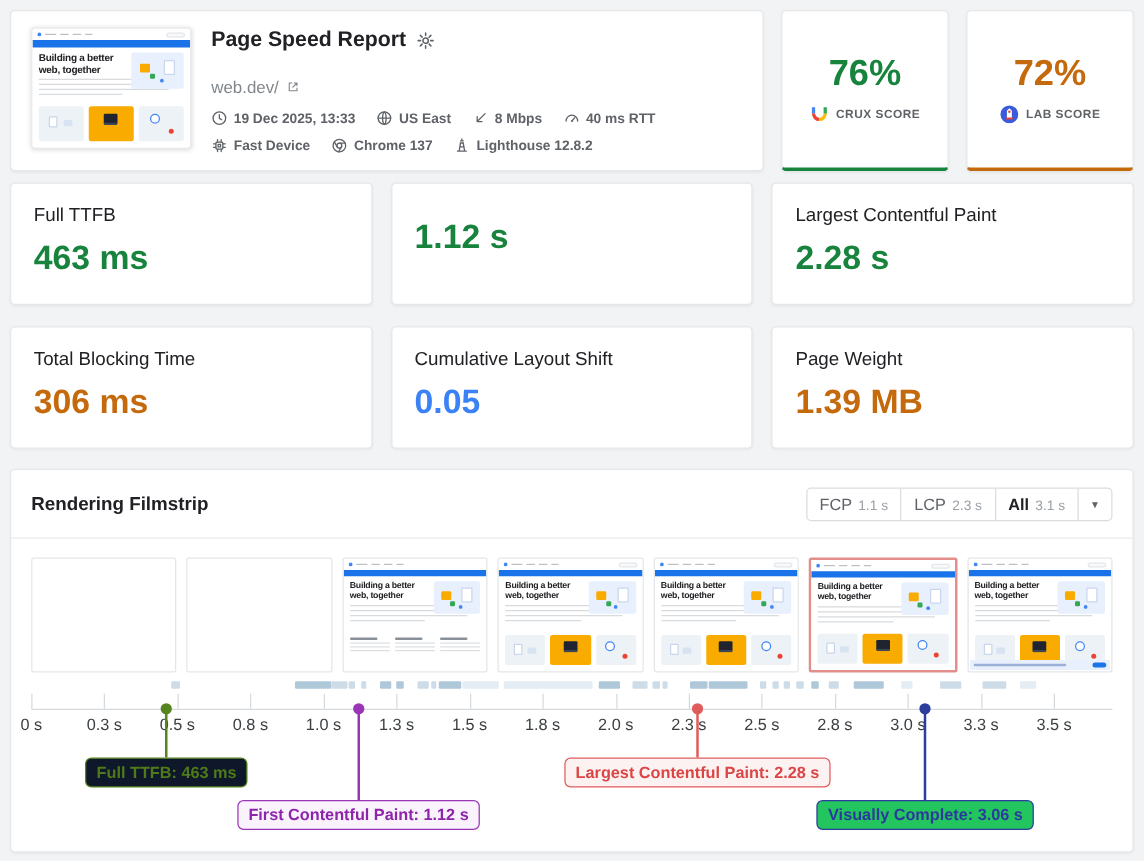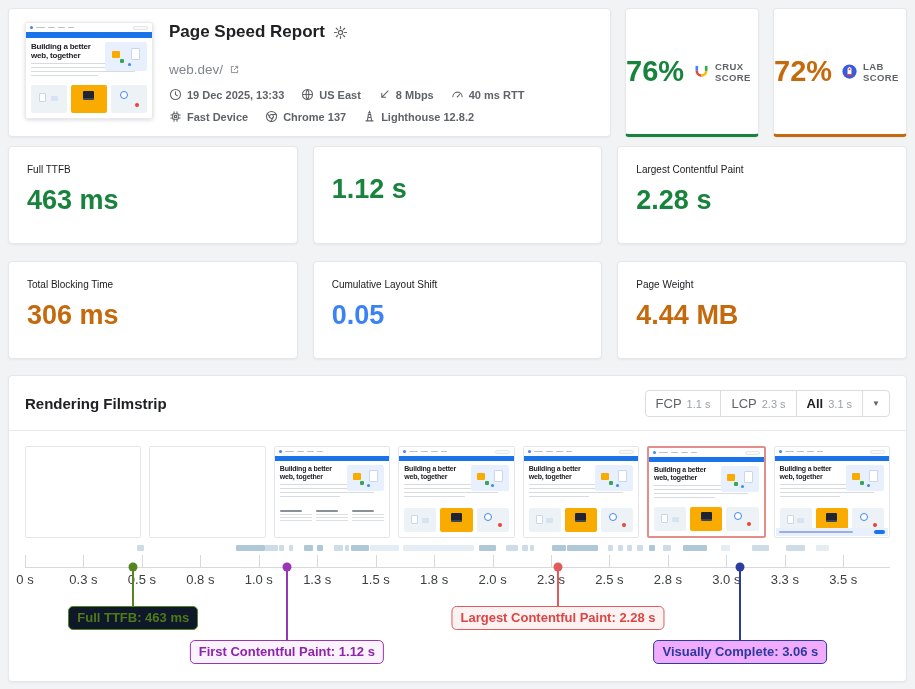--- a/index.html
+++ b/index.html
@@ -25,29 +25,29 @@
   .page-title { font-size: 17px; font-weight: bold; color: #202124; }
   .gear { color: #5f6368; display: inline-flex; cursor: pointer; }
   .gear svg { width: 15px; height: 15px; }
   .url-row { margin-top: 20px; display: flex; align-items: center; gap: 6px; color: #80868b; font-size: 13.5px; cursor: pointer; }
   .extlink svg { width: 11px; height: 11px; display: block; }
   .meta { margin-top: 11px; display: flex; flex-wrap: wrap; column-gap: 17px; row-gap: 9px; max-width: 440px; }
   .meta-item { display: flex; align-items: center; gap: 5px; font-size: 11px; font-weight: bold; color: #5f6368; white-space: nowrap; }
   .meta-icon svg { width: 13px; height: 13px; display: block; }
   .icon-stroke { fill: none; stroke: #5f6368; stroke-width: 1.3; stroke-linecap: round; stroke-linejoin: round; }
   
-  .score-card { display: flex; flex-direction: row; align-items: center; justify-content: center; gap: 10px; border-bottom: 3px solid #188038; border-bottom-left-radius: 4px; border-bottom-right-radius: 4px; }
+  .score-card { display: flex; flex-direction: column; align-items: center; justify-content: center; gap: 10px; border-bottom: 3px solid #188038; border-bottom-left-radius: 4px; border-bottom-right-radius: 4px; }
   .score-value { font-size: 29px; font-weight: bold; line-height: 1; }
   .score-label-row { display: flex; align-items: center; gap: 6px; }
   .score-logo svg { width: 15px; height: 15px; display: block; }
   .score-label { font-size: 9.5px; font-weight: bold; color: #5f6368; letter-spacing: .4px; }
   
   .metrics-grid { display: grid; grid-template-columns: 1fr 1fr 1fr; gap: 17px 15px; margin-bottom: 16px; }
   .metric-card { height: 98px; padding: 17px 18px; cursor: pointer; }
-  .metric-label { font-size: 10px; color: #202124; }
+  .metric-label { font-size: 15px; color: #202124; }
   .metric-value { margin-top: 12px; font-size: 27px; font-weight: bold; line-height: 1; }
   
   .fs-card { height: 307px; }
   .fs-header { display: flex; align-items: center; justify-content: space-between; padding: 0 16px; height: 55px; border-bottom: 1px solid #e8eaed; }
   .fs-title { font-size: 15px; font-weight: bold; color: #202124; }
   .tabs { display: flex; align-items: stretch; border: 1px solid #dadce0; border-radius: 4px; overflow: hidden; background: #fff; }
   .tab { display: flex; align-items: baseline; gap: 5px; padding: 5px 10px; font-size: 13px; color: #5f6368; cursor: pointer; }
   .tab + .tab, .tab-caret { border-left: 1px solid #dadce0; }
   .tab-val { font-size: 11px; color: #9aa0a6; }
   .tab.active .tab-label { font-weight: bold; color: #202124; }
@@ -282,21 +282,21 @@
       <div class="card metric-card">
         <div class="metric-label">Total Blocking Time</div>
         <div class="metric-value" style="color: rgb(197, 105, 13);">306 ms</div>
       </div>
       <div class="card metric-card">
         <div class="metric-label">Cumulative Layout Shift</div>
         <div class="metric-value" style="color: #3b82f6;">0.05</div>
       </div>
       <div class="card metric-card">
         <div class="metric-label">Page Weight</div>
-        <div class="metric-value" style="color: rgb(197, 105, 13);">4.44 MB</div>
+        <div class="metric-value" style="color: rgb(197, 105, 13);">1.39 MB</div>
       </div>
     </div>
 
   <div class="card fs-card">
     <div class="fs-header">
       <span class="fs-title">Rendering Filmstrip</span>
       <div class="tabs">
           <div class="tab">
             <span class="tab-label">FCP</span>
             <span class="tab-val">1.1 s</span>
@@ -593,18 +593,18 @@
           <span class="dot" style="left: 12.5135%; background: rgb(86, 133, 31);"></span>
           <div class="callout" style="left: 12.5135%; top: 51px; border-color: rgb(86, 133, 31); color: rgb(78, 122, 25); background: #0f172a;">Full TTFB: 463 ms</div>
           <span class="stem" style="left: 30.2703%; background: rgb(154, 54, 181); height: 73px;"></span>
           <span class="dot" style="left: 30.2703%; background: rgb(154, 54, 181);"></span>
           <div class="callout" style="left: 30.2703%; top: 85px; border-color: rgb(154, 54, 181); color: rgb(142, 36, 170); background: rgb(250, 242, 253);">First Contentful Paint: 1.12 s</div>
           <span class="stem" style="left: 61.6216%; background: rgb(224, 92, 92); height: 39px;"></span>
           <span class="dot" style="left: 61.6216%; background: rgb(224, 92, 92);"></span>
           <div class="callout" style="left: 61.6216%; top: 51px; border-color: rgb(224, 92, 92); color: rgb(220, 69, 69); background: rgb(253, 242, 242);">Largest Contentful Paint: 2.28 s</div>
           <span class="stem" style="left: 82.7027%; background: rgb(44, 61, 158); height: 73px;"></span>
           <span class="dot" style="left: 82.7027%; background: rgb(44, 61, 158);"></span>
-          <div class="callout" style="left: 82.7027%; top: 85px; border-color: rgb(44, 61, 158); color: rgb(43, 58, 156); background: #f0abfc;">Visually Complete: 3.06 s</div>
+          <div class="callout" style="left: 82.7027%; top: 85px; border-color: rgb(44, 61, 158); color: rgb(43, 58, 156); background: #22c55e;">Visually Complete: 3.06 s</div>
         </div>
     </div>
   </div>
 
 </div>
 
 </body></html>

